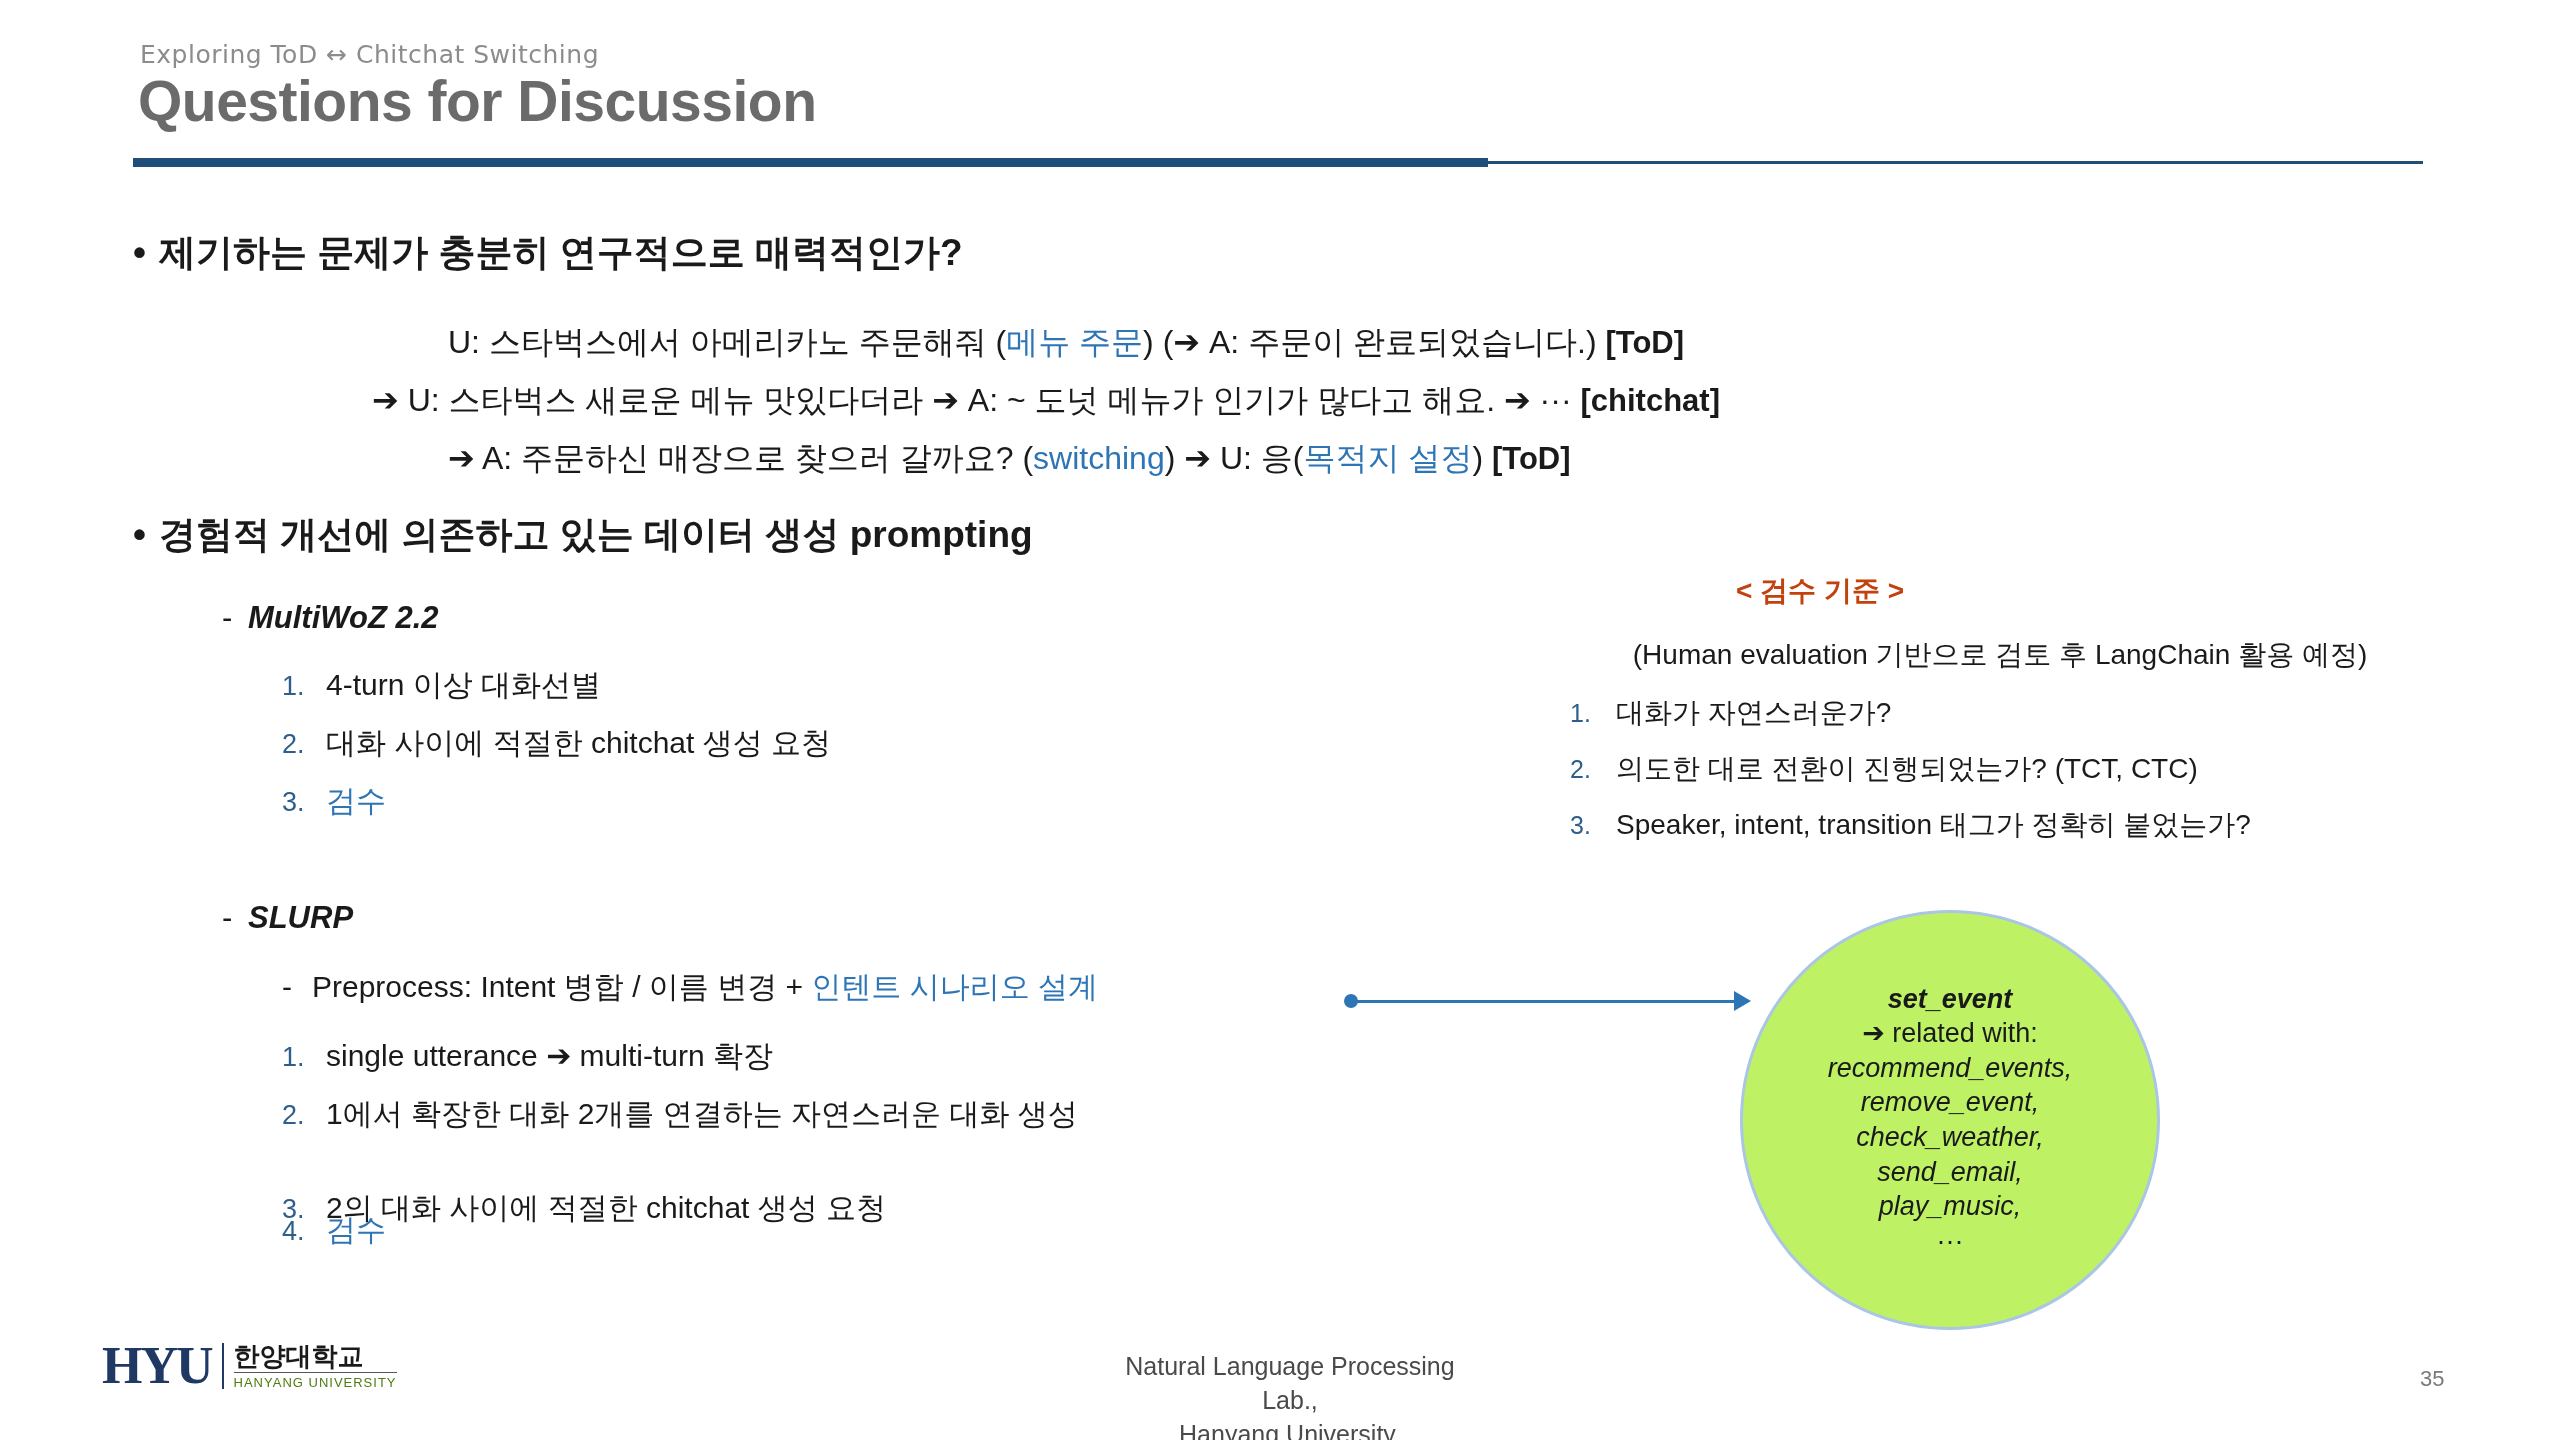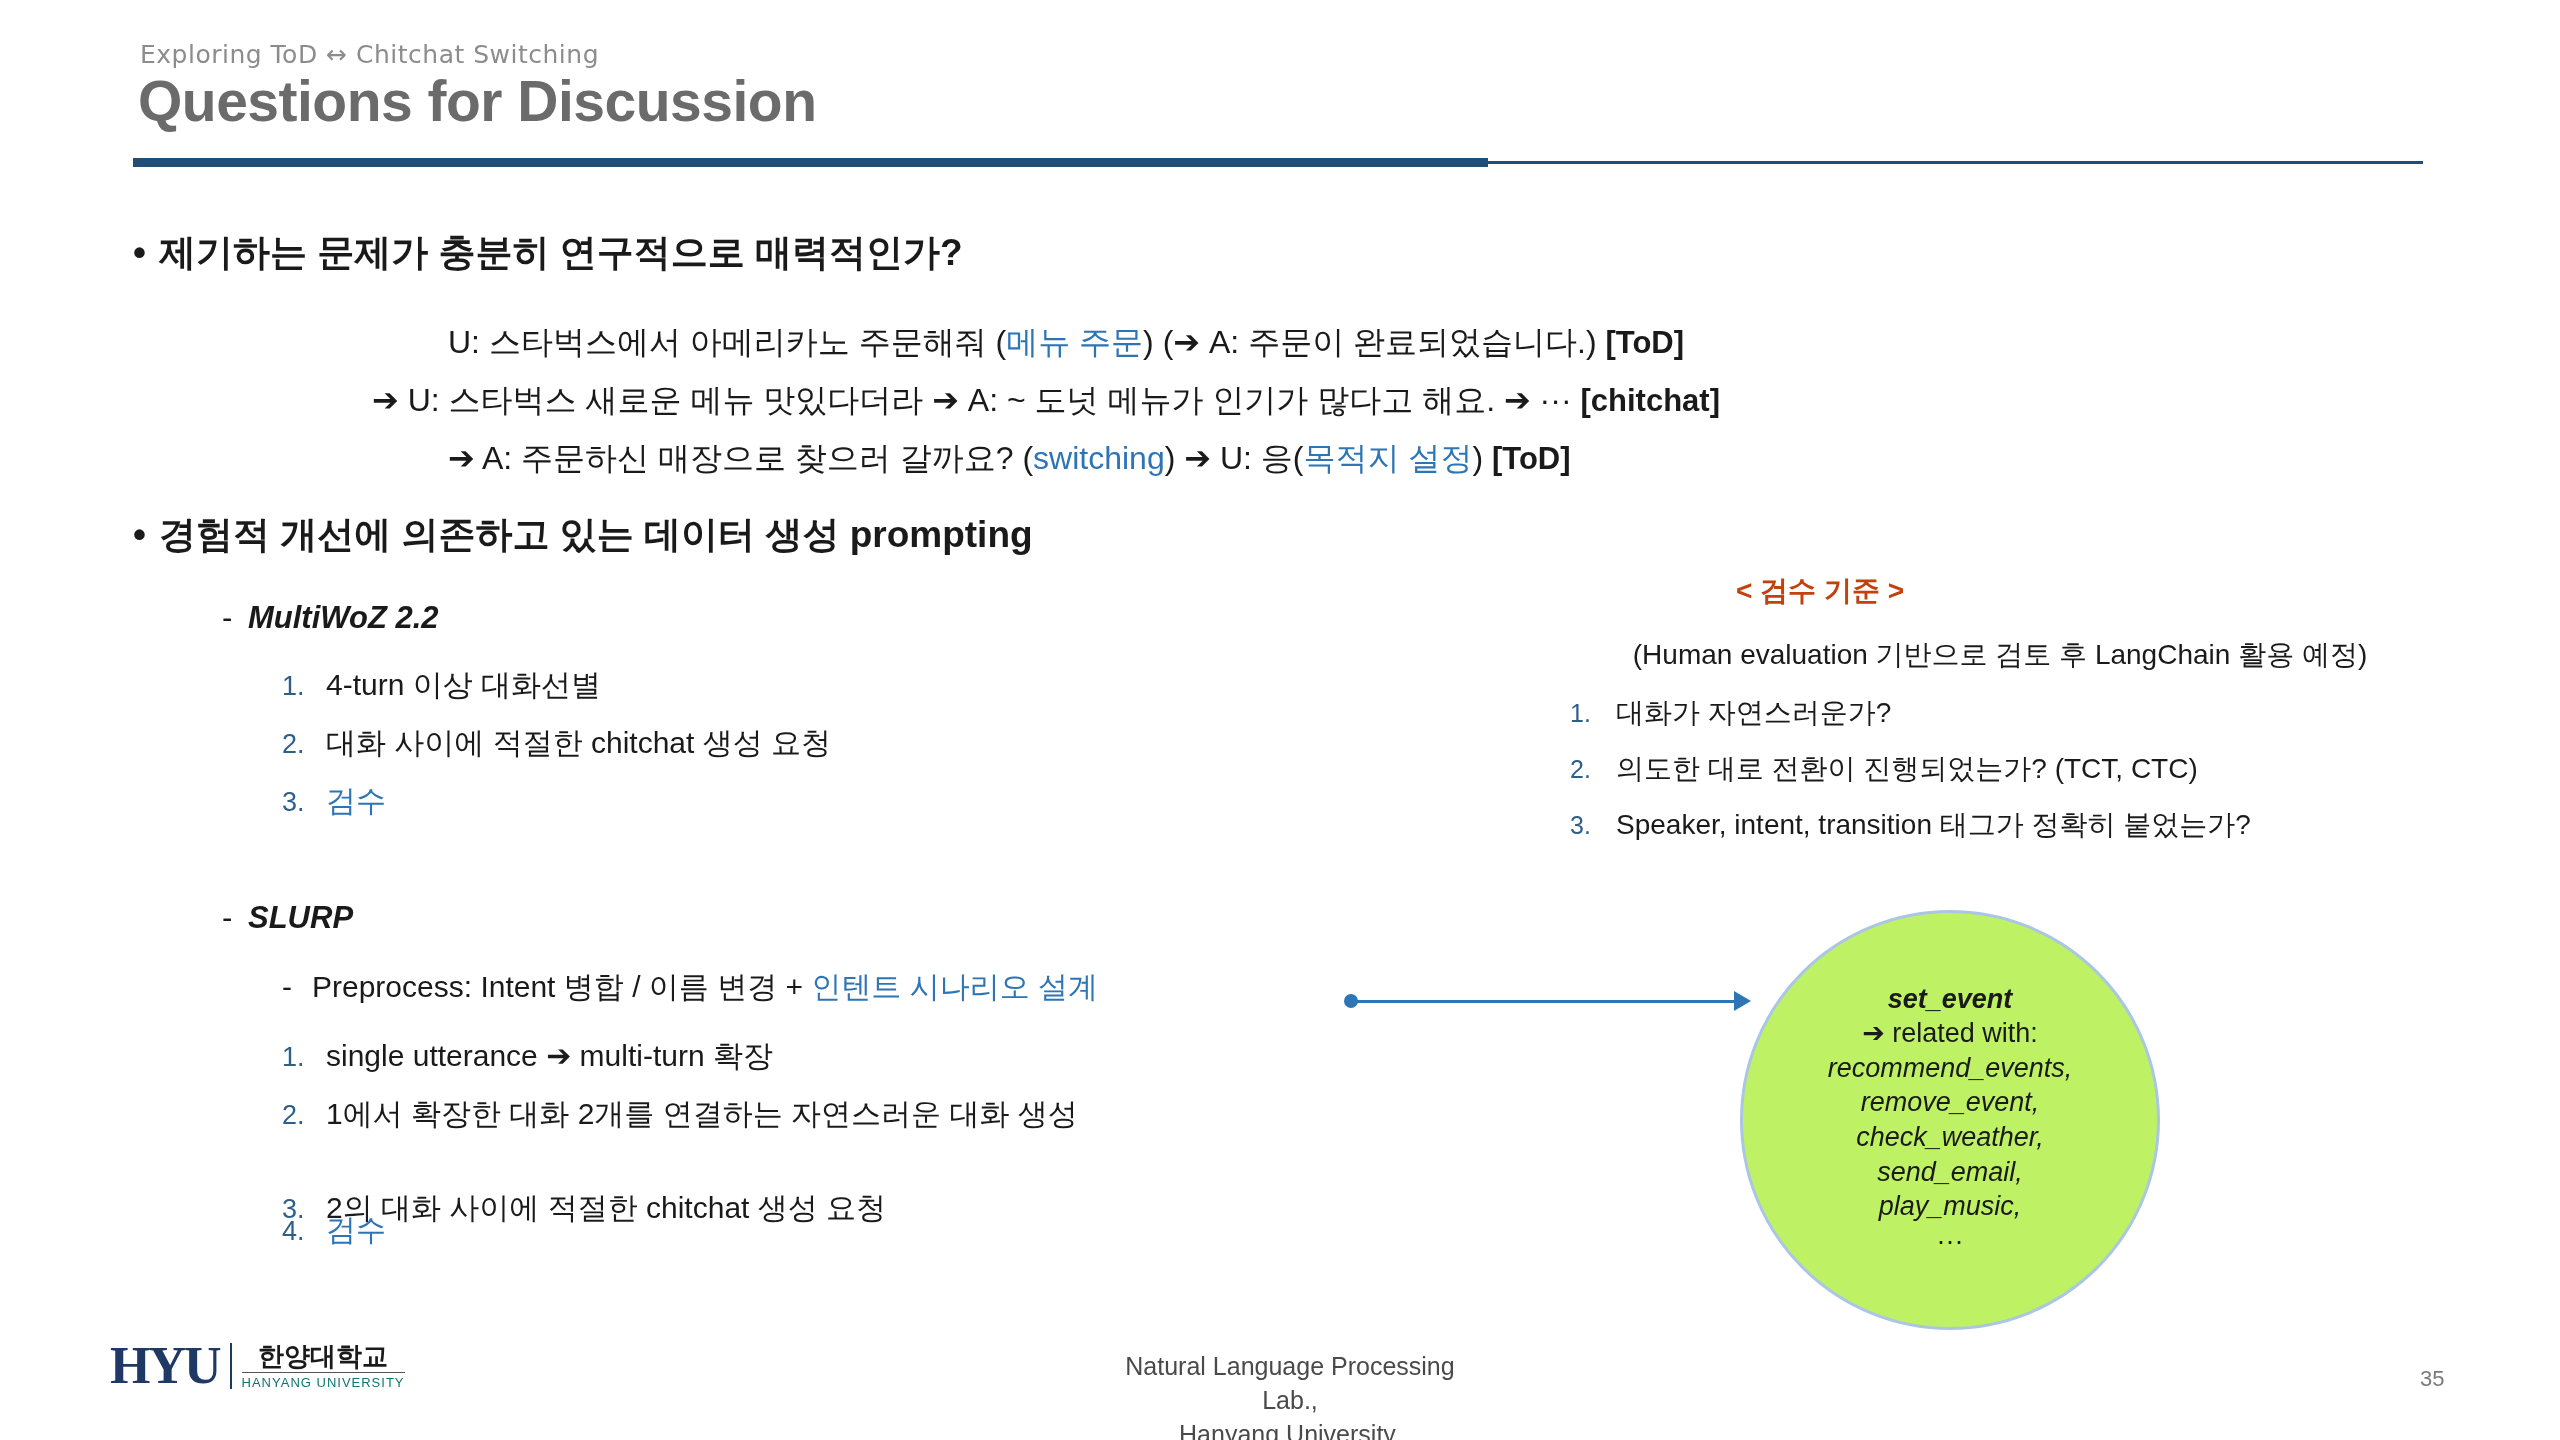--- a/index.html
+++ b/index.html
@@ -211,26 +211,25 @@
   }
   .page-num {
     position: absolute;
     left: 2420px;
     top: 1366px;
     font-size: 22px;
     color: #7a7a7a;
   }
   .logo {
     position: absolute;
-    left: 110px;
+    left: 102px;
     top: 1340px;
     display: flex;
     align-items: center;
     gap: 10px;
-    text-align: center;
   }
   .logo .hyu {
     font-family: "Liberation Serif", serif;
     font-size: 52px;
     font-weight: bold;
     color: #1f3864;
     letter-spacing: -2px;
     line-height: 1;
   }
   .logo .divider {
@@ -239,21 +238,21 @@
     background: #1f3864;
   }
   .logo .kr {
     font-size: 26px;
     font-weight: bold;
     color: #1a1a1a;
     line-height: 1.1;
   }
   .logo .en {
     font-size: 13px;
-    color: #0f766e;
+    color: #4d7c0f;
     letter-spacing: 1px;
     border-top: 1px solid #555;
     padding-top: 2px;
     margin-top: 2px;
   }
 </style>
 </head>
 <body>
 
 <div id="slide">

